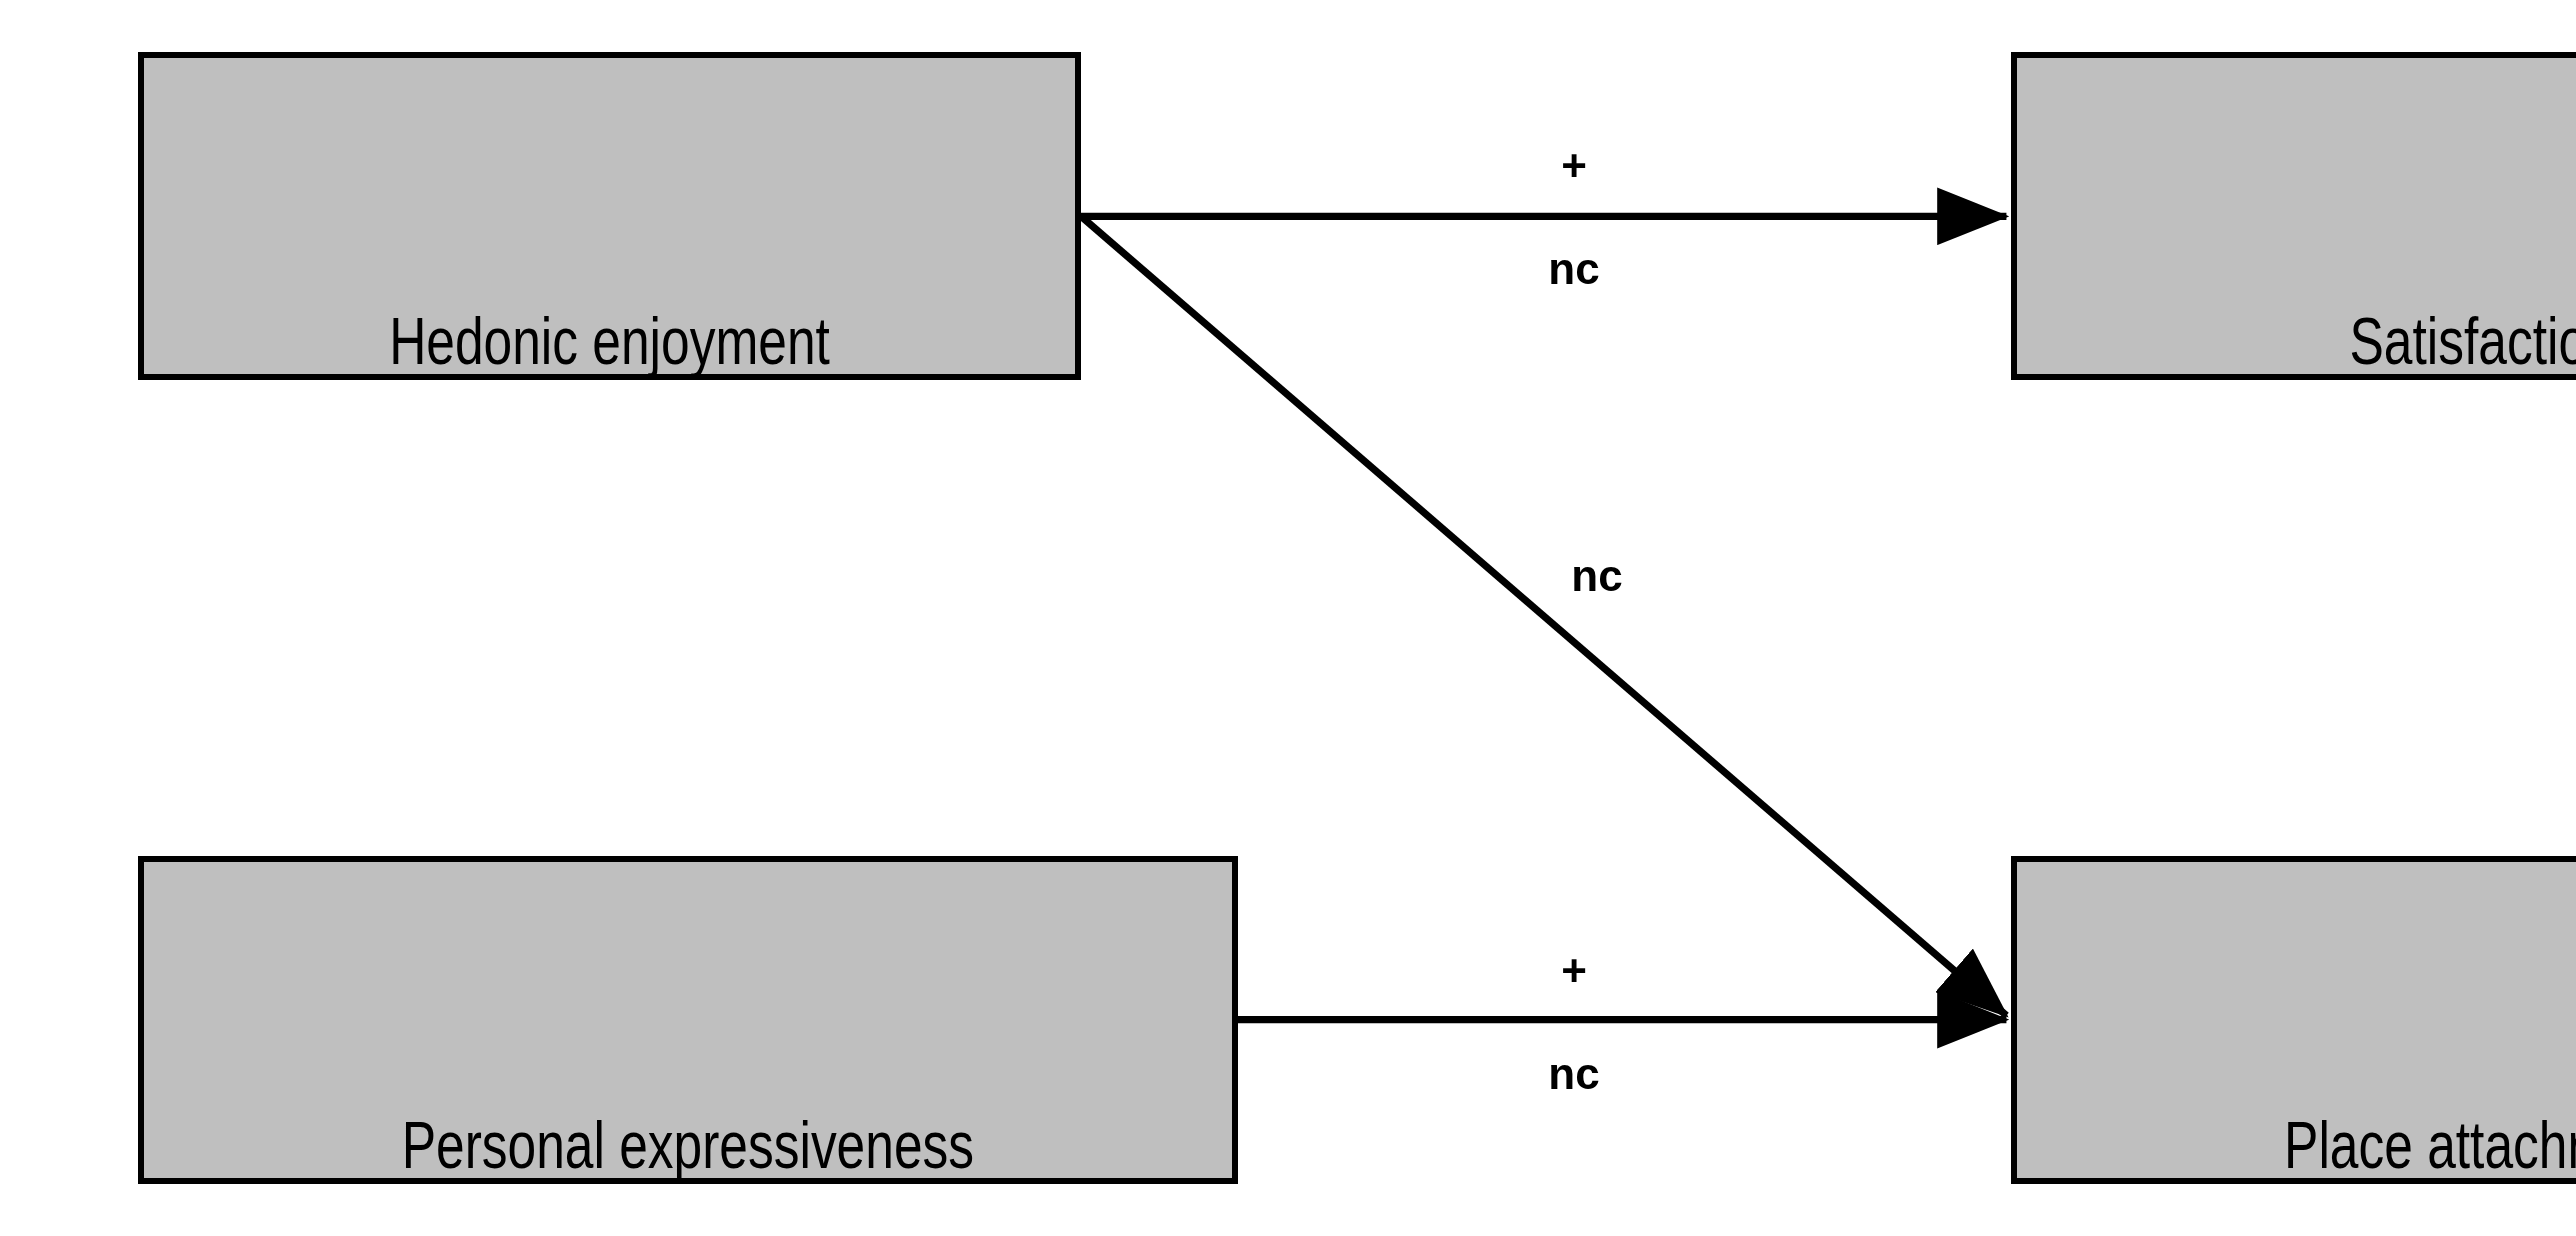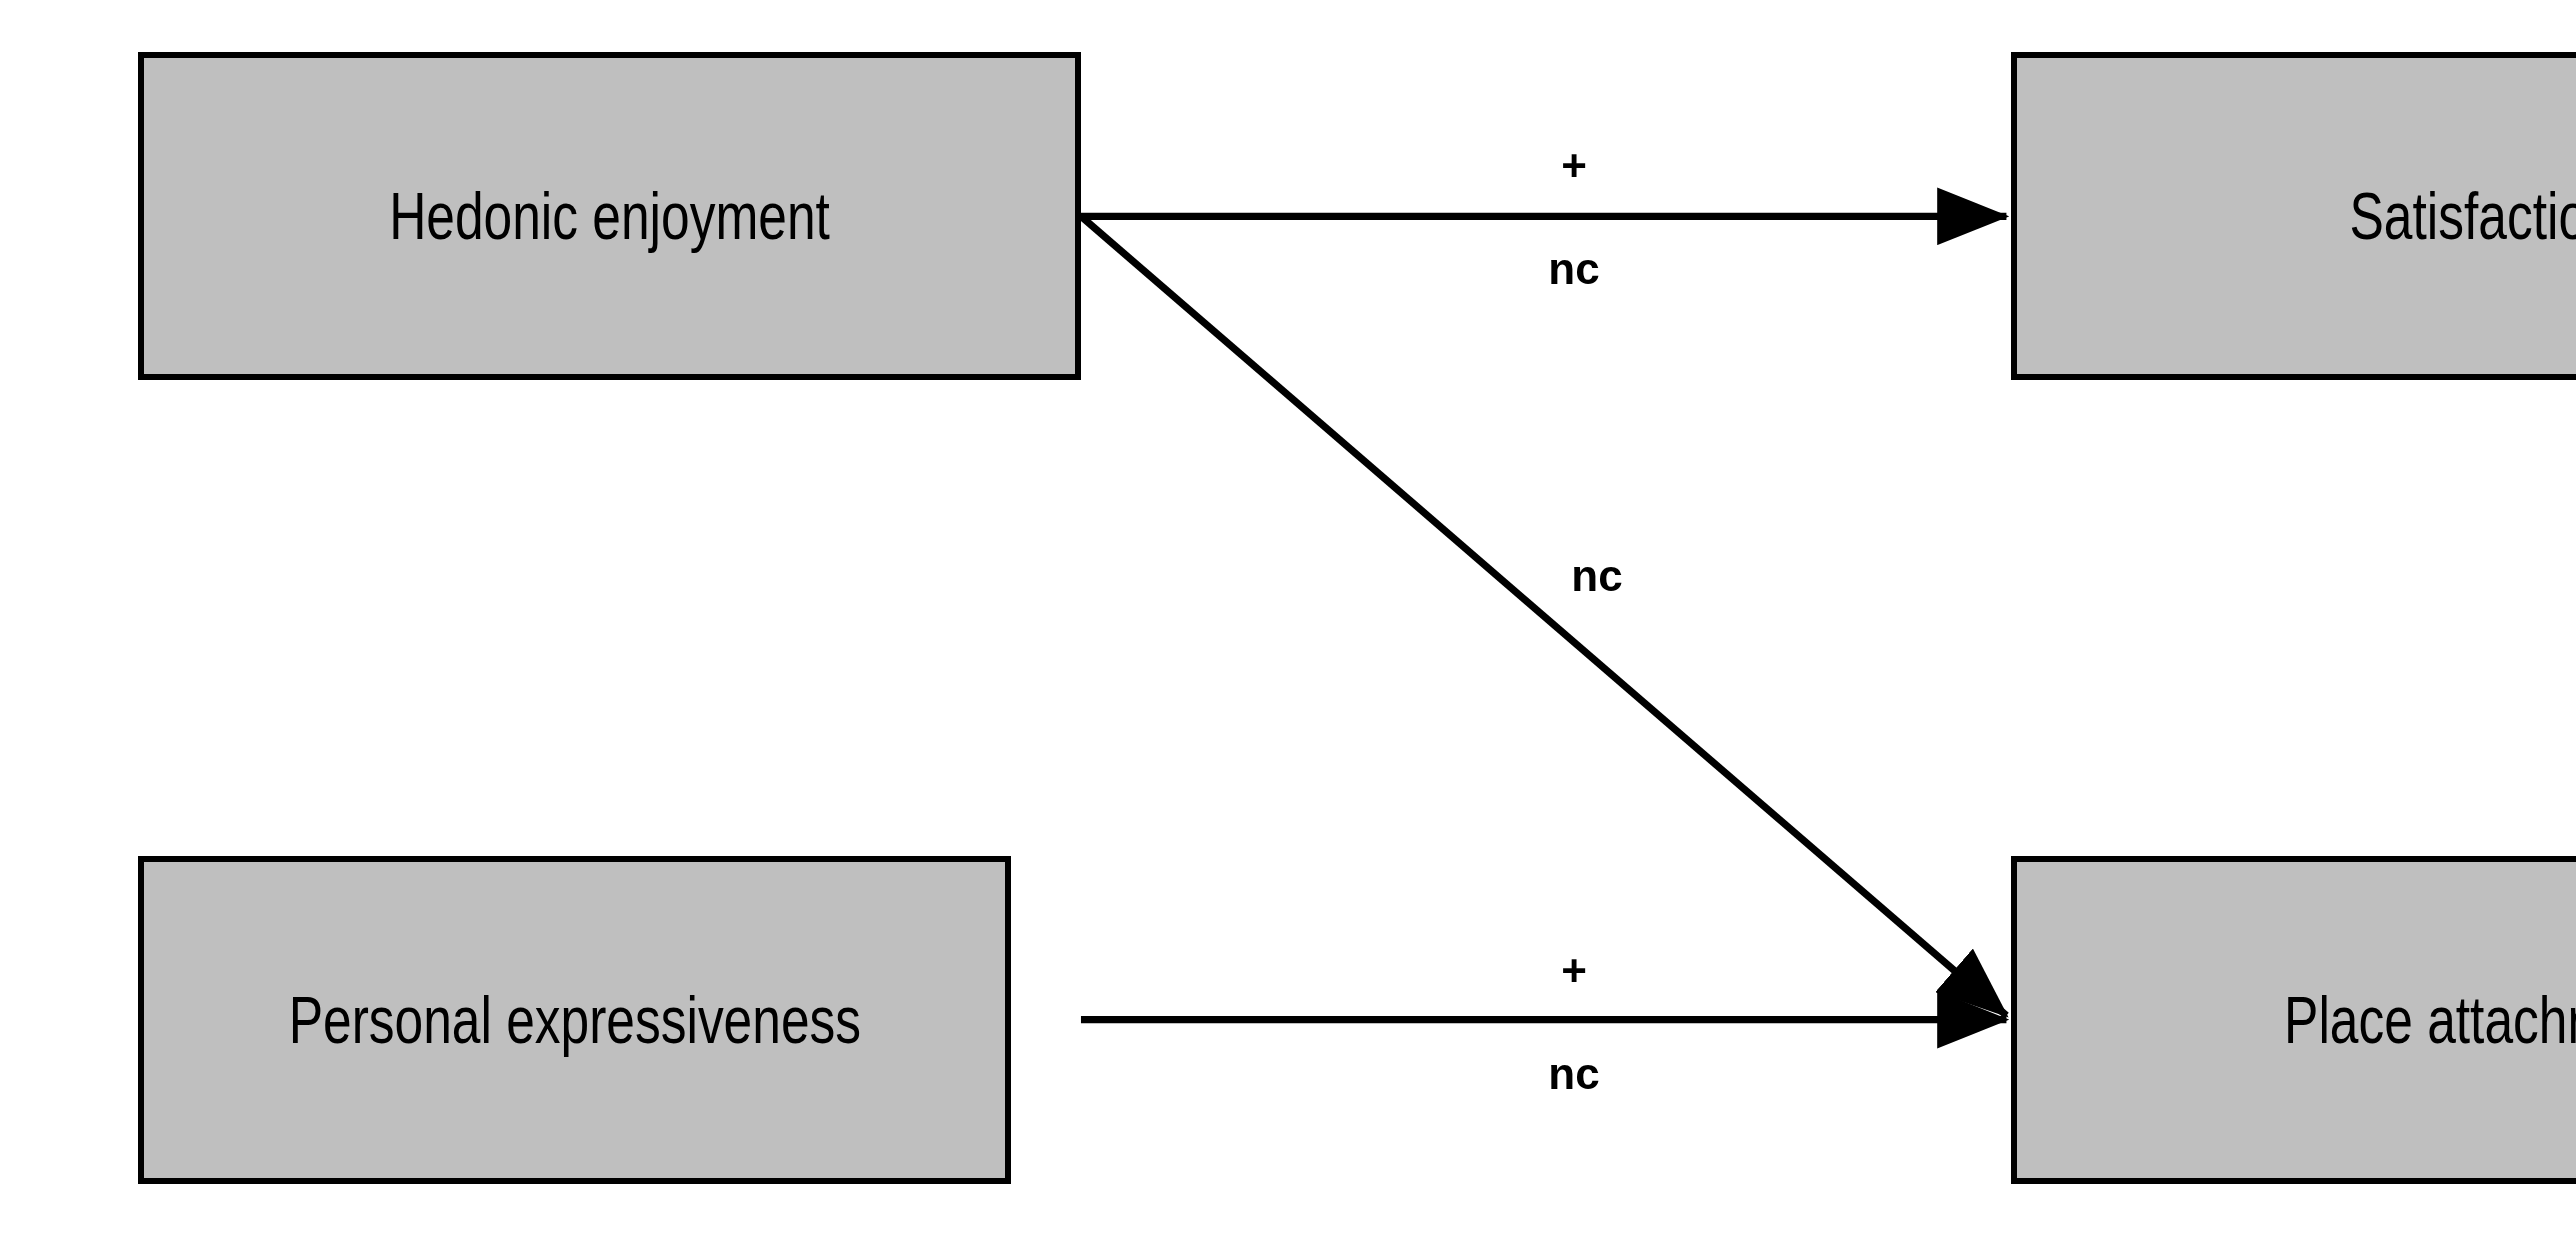--- a/index.html
+++ b/index.html
@@ -21,37 +21,37 @@
     top: 0;
     width: 3091px;
     height: 1236px;
   }
   .node-box {
     position: absolute;
     box-sizing: border-box;
     background: #bfbfbf;
     border: 6.2px solid #000000;
     display: flex;
-    align-items: center;
+    align-items: flex-end;
     justify-content: center;
   }
   .node-label {
     font-family: "Liberation Sans", "DejaVu Sans", sans-serif;
     font-size: 66px;
     font-weight: 400;
     color: #000000;
     letter-spacing: 0px;
     transform: scaleX(0.78);
     transform-origin: center center;
     white-space: nowrap;
     line-height: 1;
   }
   #node-hedonic-enjoyment { left: 138px;  top: 52px;  width: 943px; height: 328px; }
   #node-satisfaction      { left: 2011px; top: 52px;  width: 944px; height: 328px; }
-  #node-personal-expressiveness { left: 138px;  top: 856px; width: 873px; height: 328px; }
+  #node-personal-expressiveness { left: 138px;  top: 856px; width: 1100px; height: 328px; }
   #node-place-attachment  { left: 2011px; top: 856px; width: 944px; height: 328px; }
 
   .edge-label {
     position: absolute;
     font-family: "Liberation Sans", "DejaVu Sans", sans-serif;
     font-size: 44px;
     font-weight: bold;
     color: #000000;
     white-space: nowrap;
     line-height: 1;

